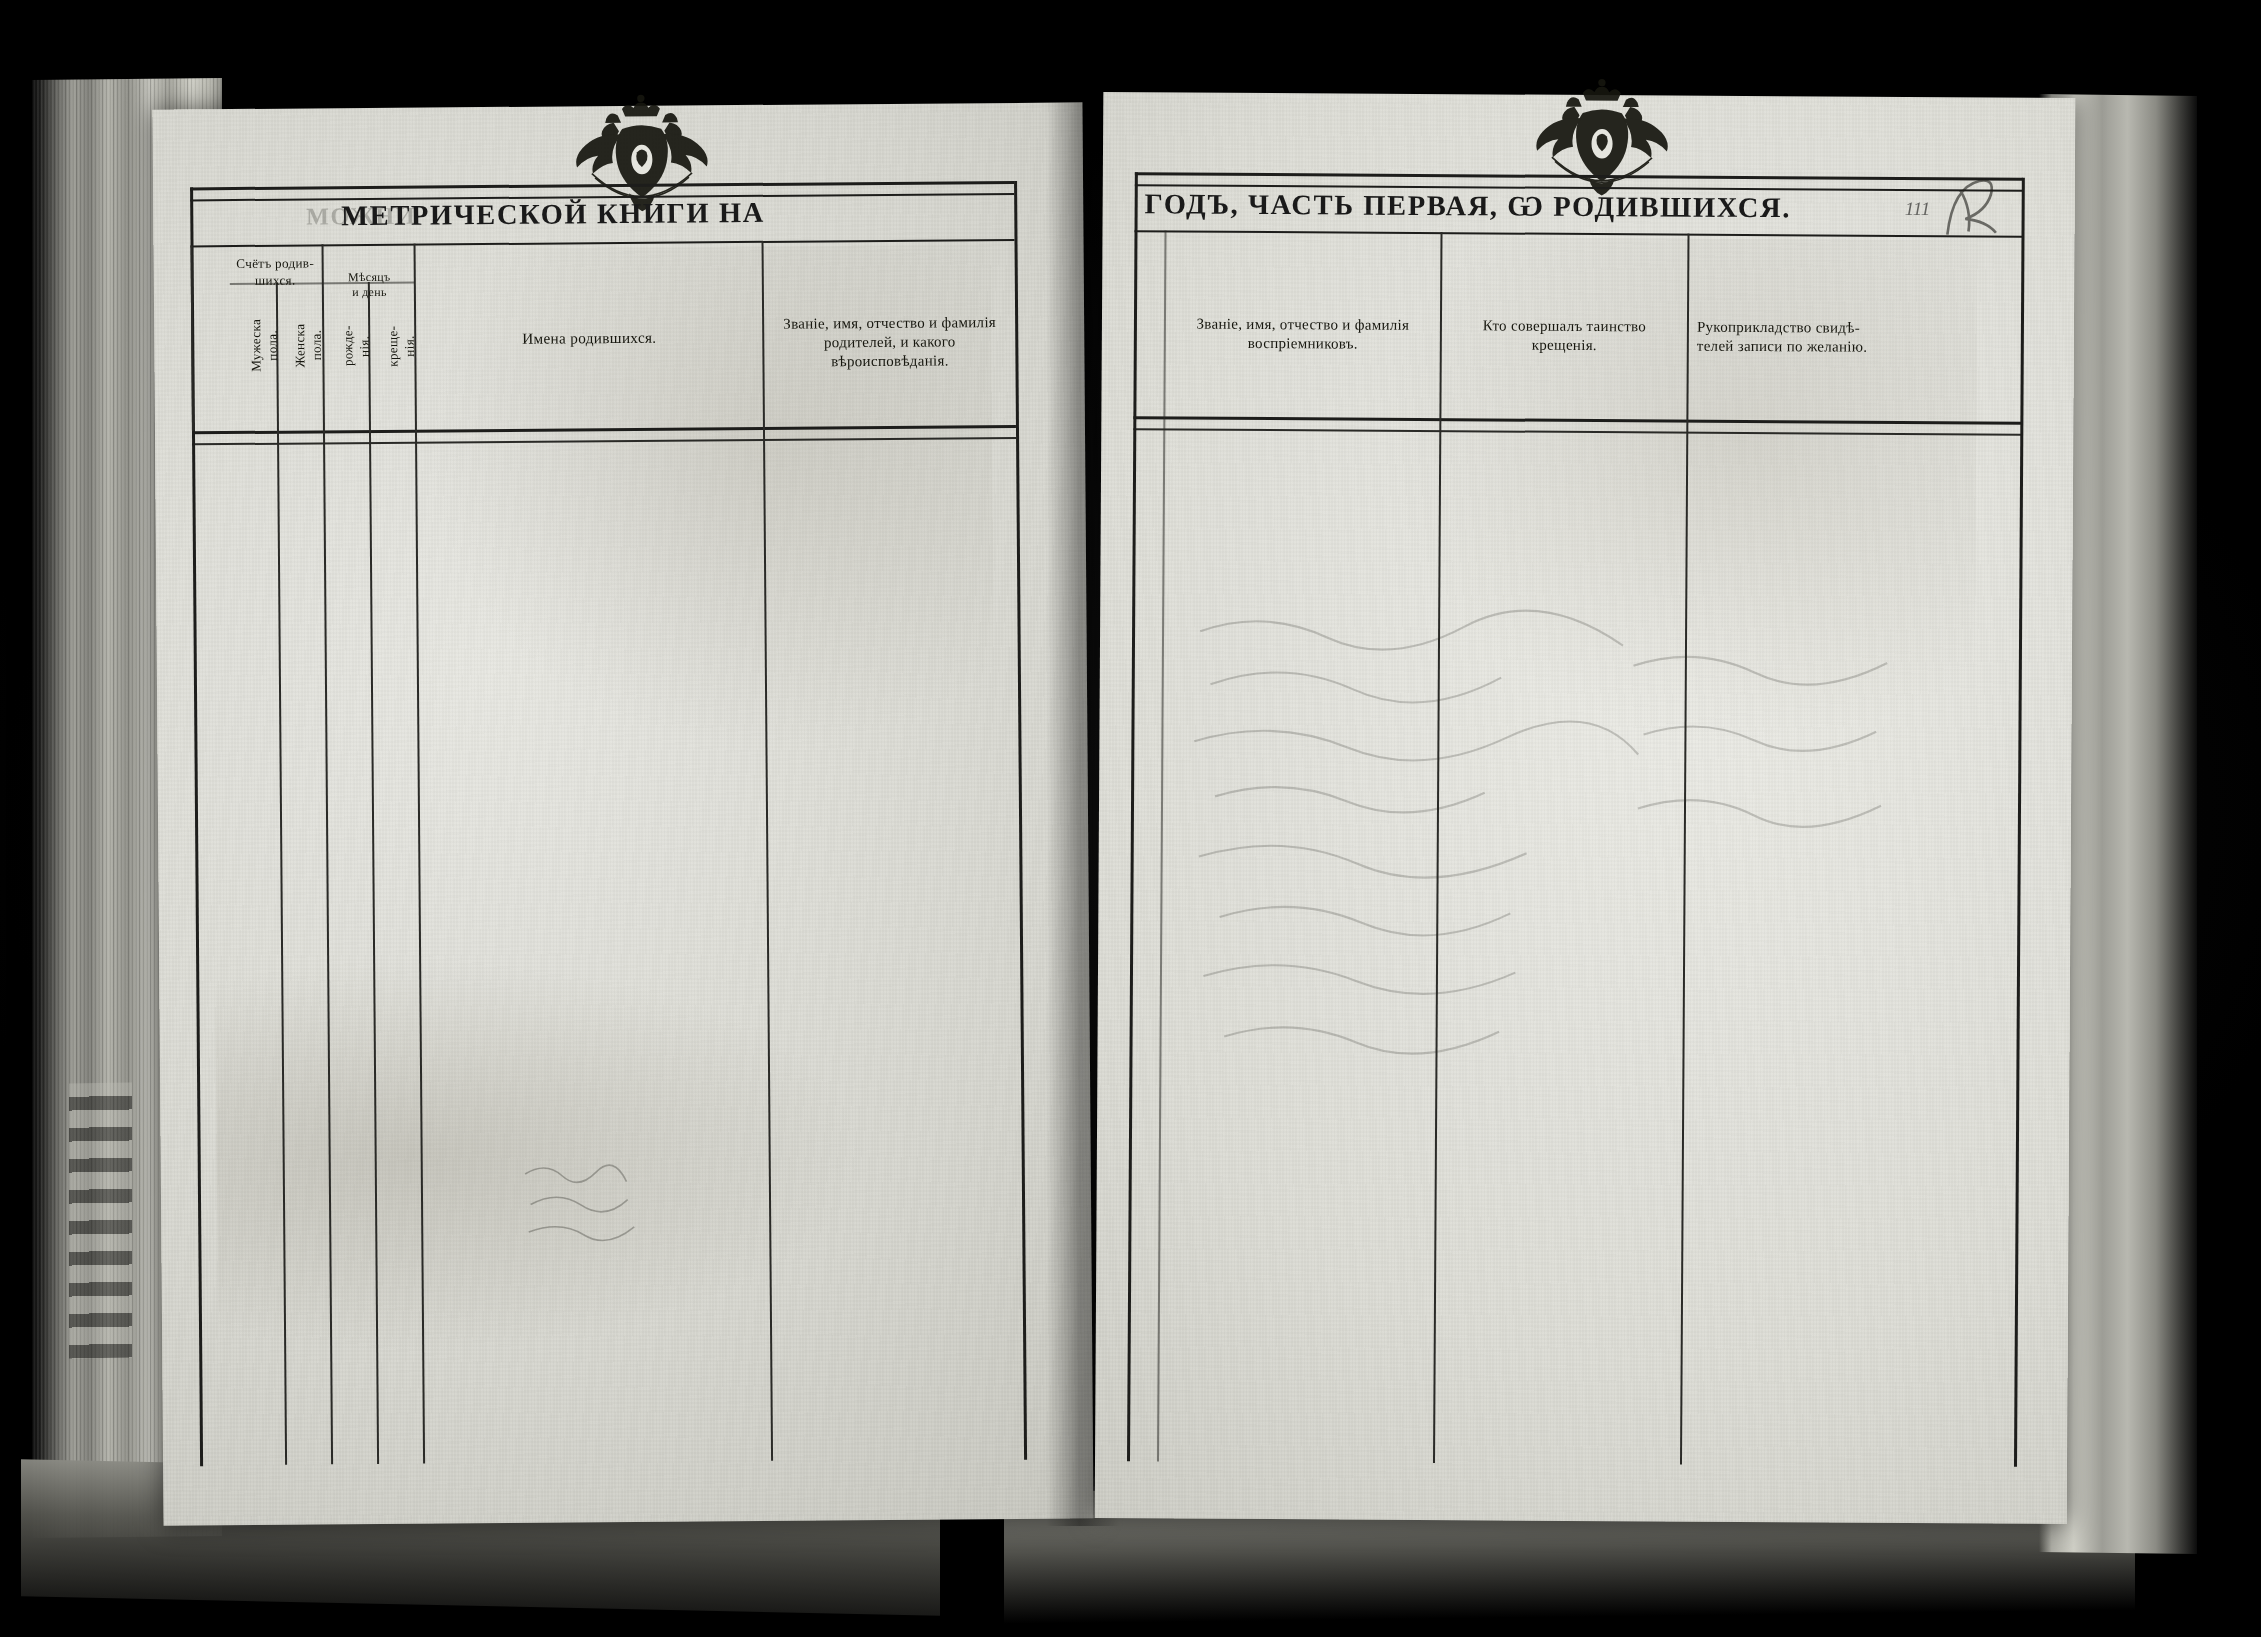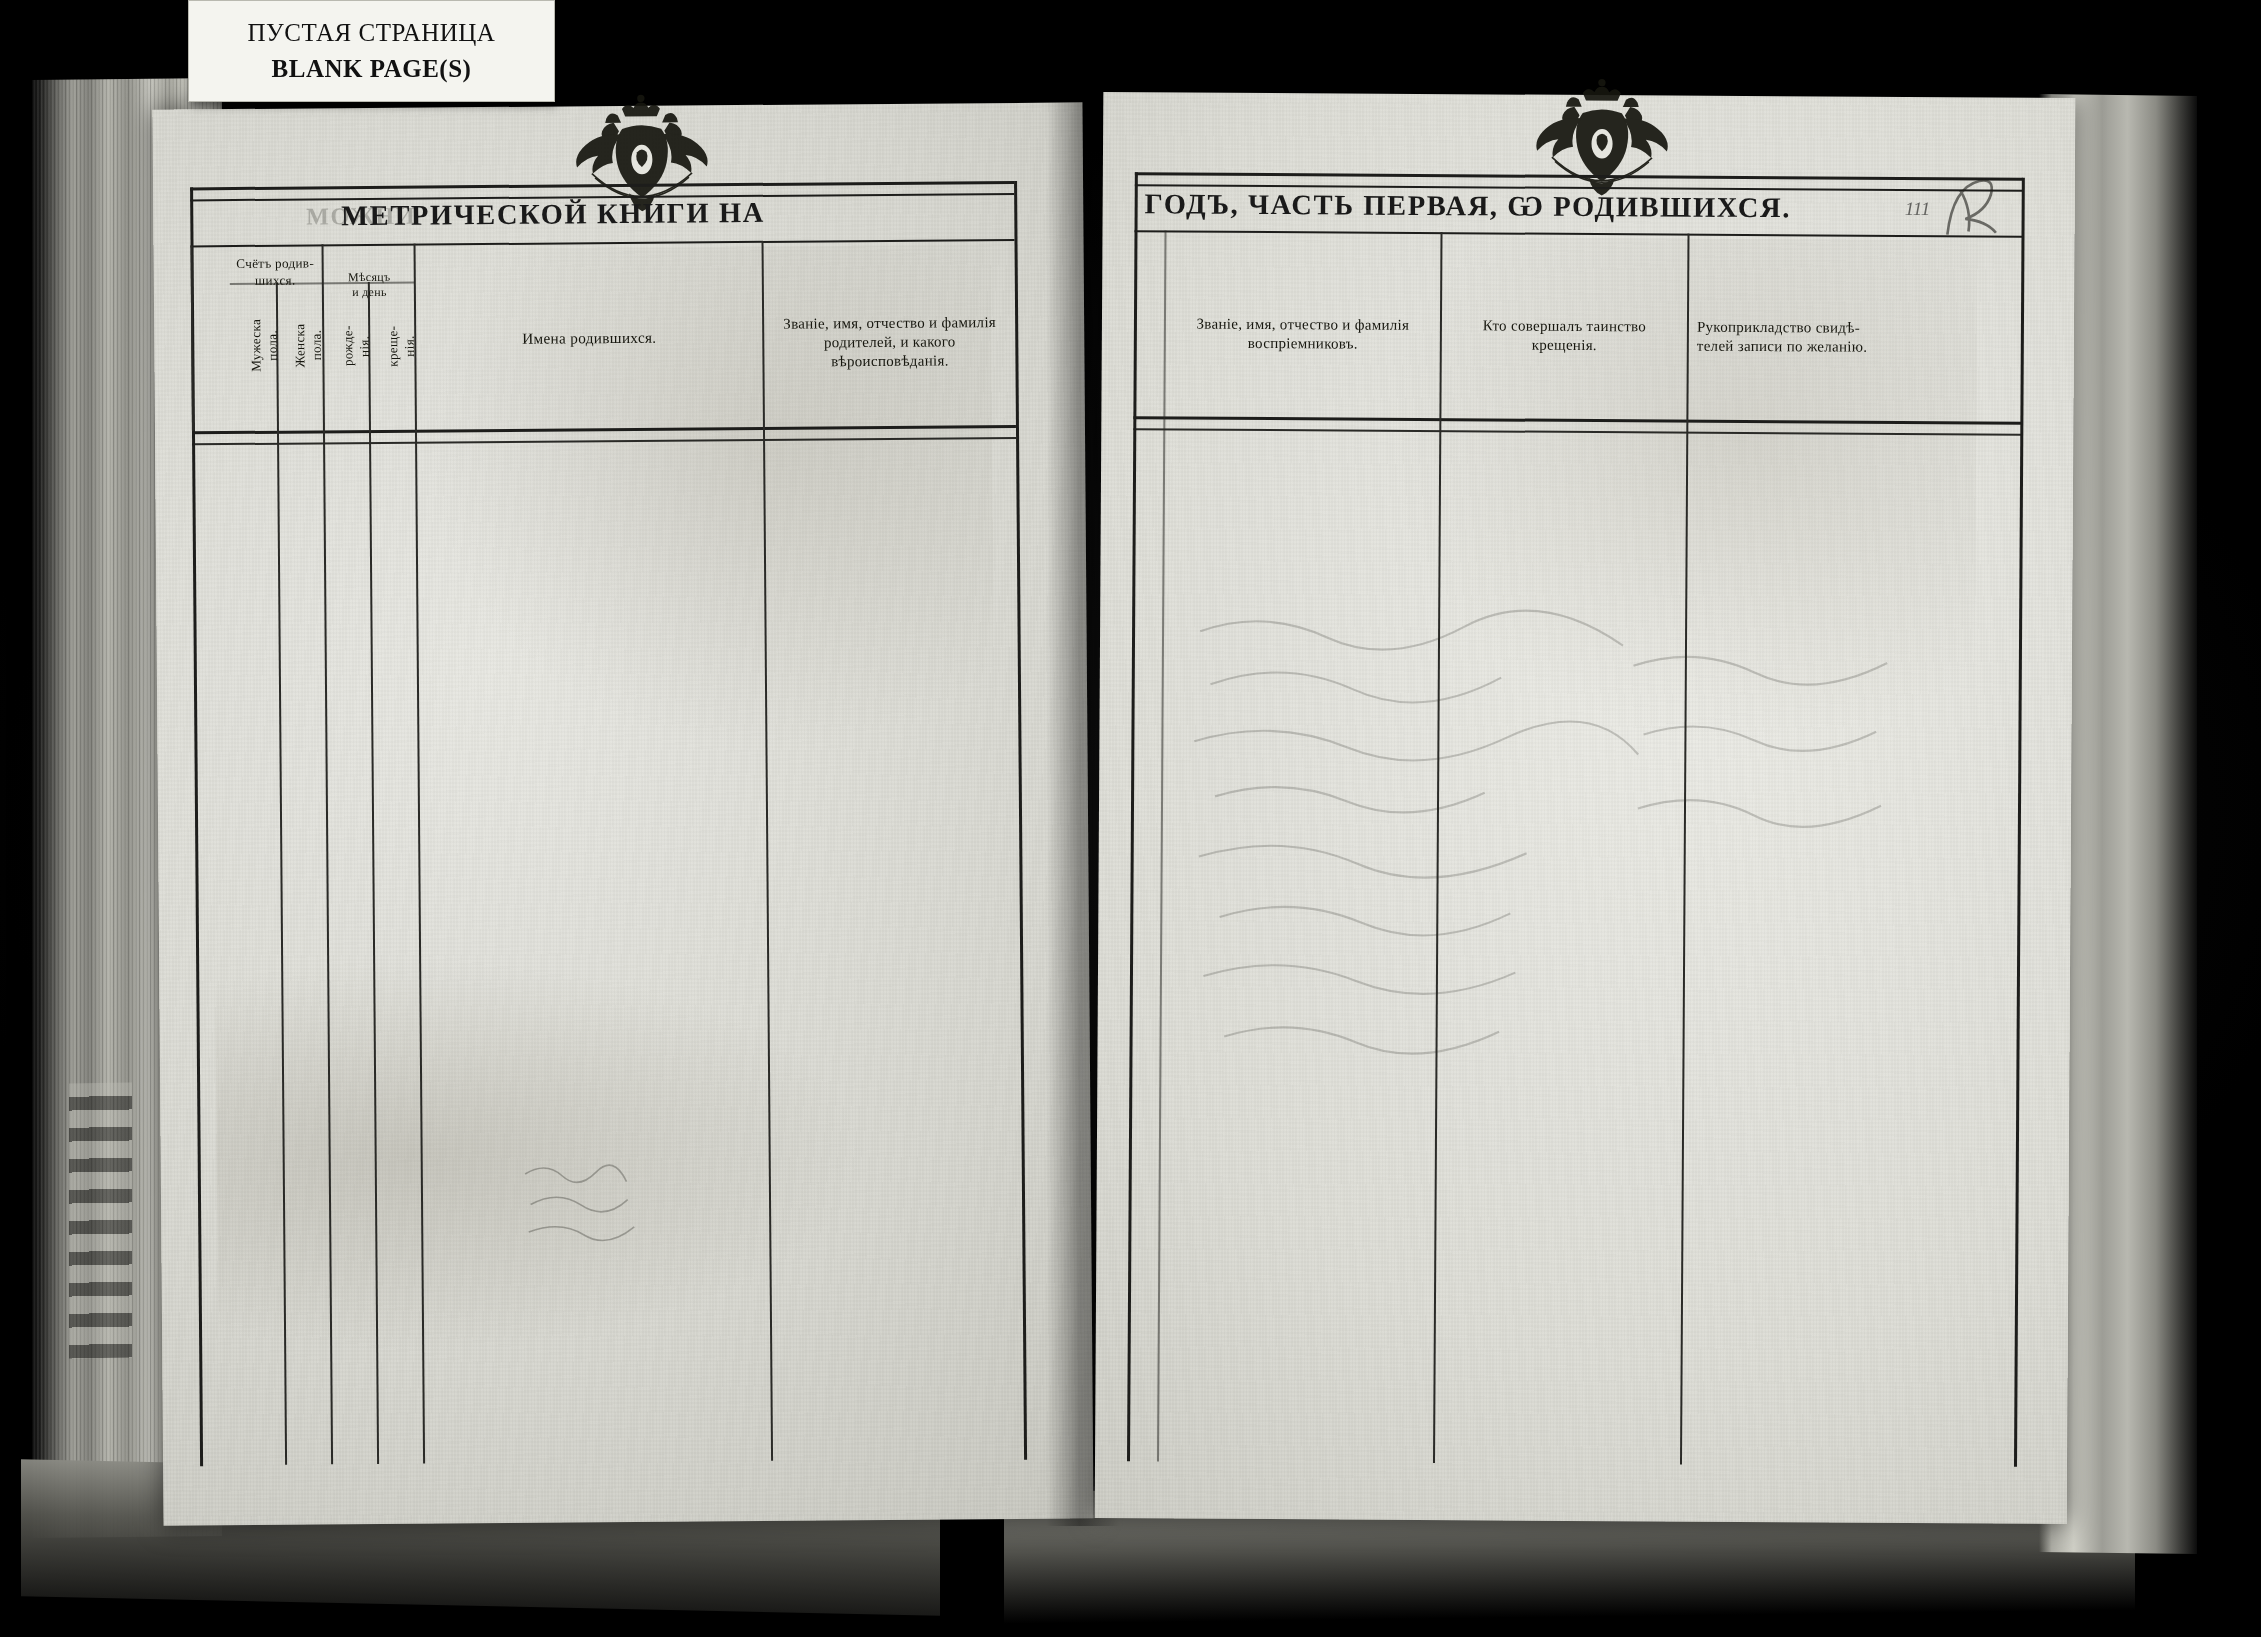--- a/index.html
+++ b/index.html
@@ -421,19 +421,15 @@
         <path d="M50 712 q150 -46 290 8 t300 -18"></path>
         <path d="M90 826 q130 -40 250 10 t270 -22"></path>
         <path d="M860 120 q120 -40 230 12 t250 -20"></path>
         <path d="M880 250 q110 -36 210 10 t230 -18"></path>
         <path d="M870 390 q120 -38 220 12 t240 -20"></path>
       </g>
         </svg>
     </div>
   </div>
 
-  <div class="blank-card">
-    <div class="line1">ПУСТАЯ СТРАНИЦА</div>
-    <div class="line2">BLANK PAGE(S)</div>
-  </div>
 
 </div>
 
 
 </body></html>

